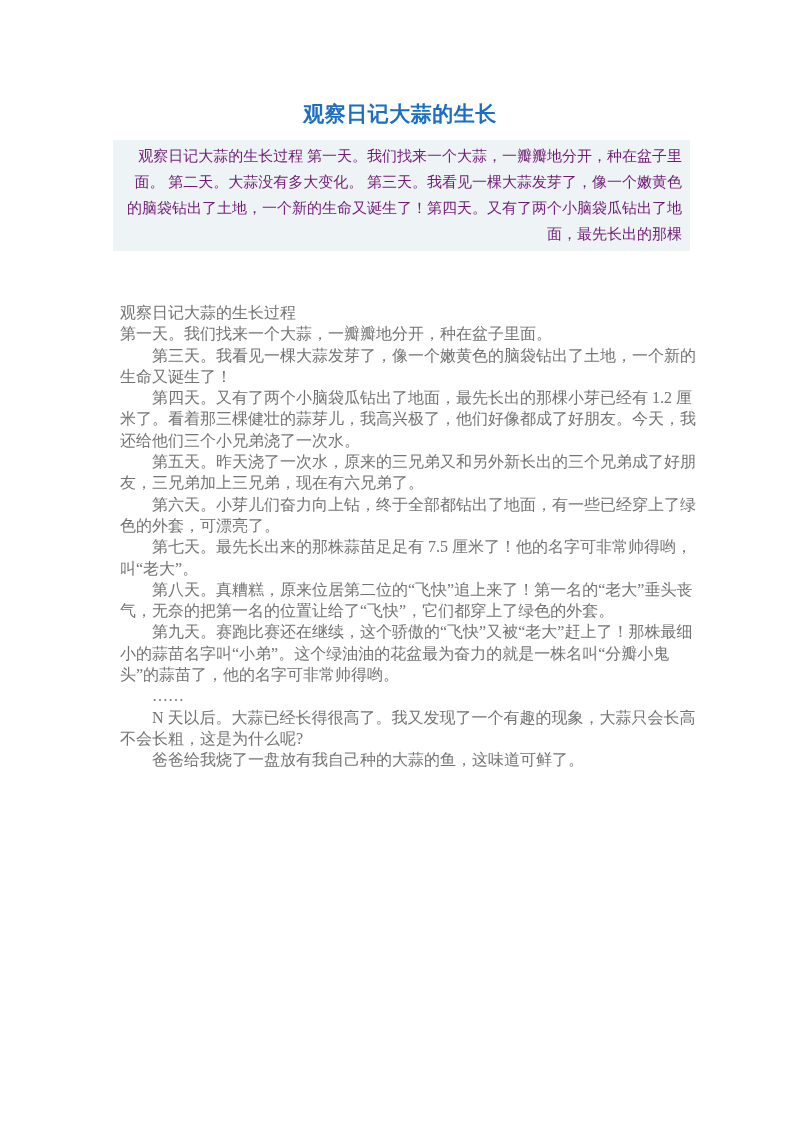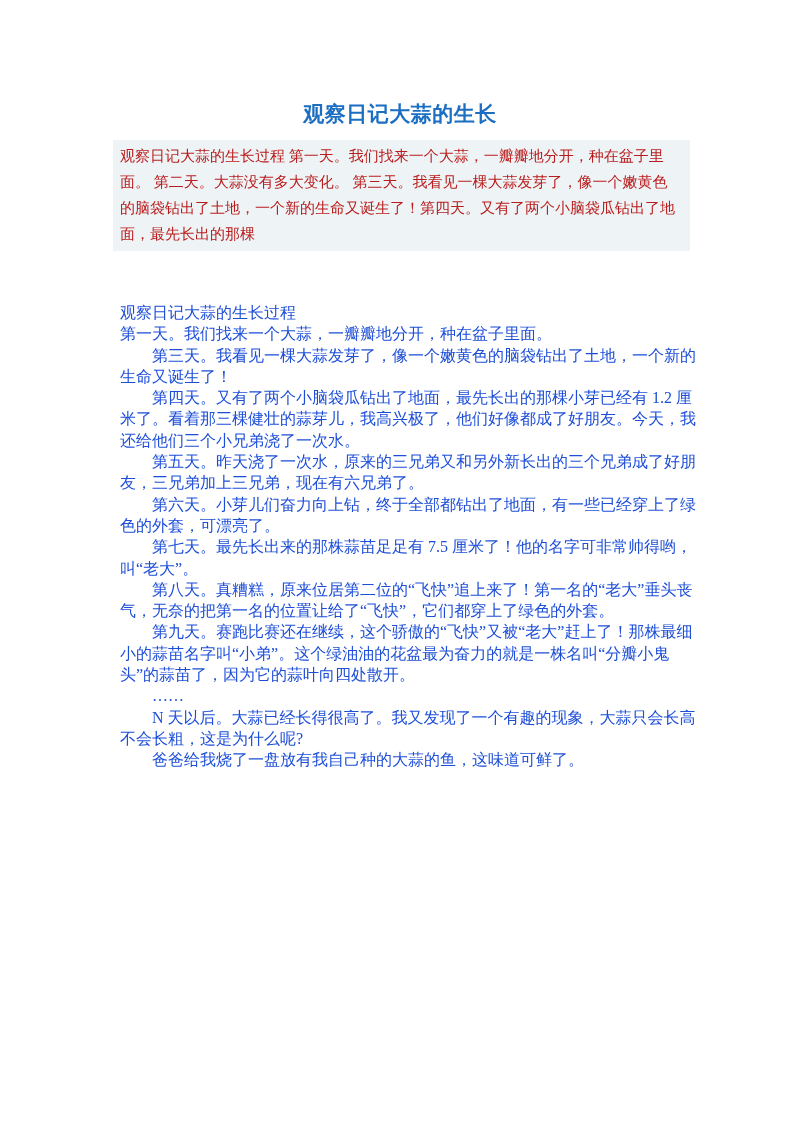--- a/index.html
+++ b/index.html
@@ -53,31 +53,31 @@
   .bodytext p.indent {
     text-indent: 2em;
   }
 </style>
 </head>
 <body>
 
 <div class="page">
   <h1 class="title" style="color: rgb(27, 110, 194);">观察日记大蒜的生长</h1>
 
-  <div class="abstract" style="background: rgb(238, 243, 246); color: #b91c1c;">
+  <div class="abstract" style="background: rgb(238, 243, 246); color: #701a75; text-align: right;">
     <span>观察日记大蒜的生长过程 第一天。我们找来一个大蒜，一瓣瓣地分开，种在盆子里面。 第二天。大蒜没有多大变化。  第三天。我看见一棵大蒜发芽了，像一个嫩黄色的脑袋钻出了土地，一个新的生命又诞生了！第四天。又有了两个小脑袋瓜钻出了地面，最先长出的那棵</span>
   </div>
 
-  <div class="bodytext" style="color: #1d4ed8;">
+  <div class="bodytext" style="color: #737373;">
       <p>观察日记大蒜的生长过程</p>
       <p>第一天。我们找来一个大蒜，一瓣瓣地分开，种在盆子里面。</p>
       <p class="indent">第三天。我看见一棵大蒜发芽了，像一个嫩黄色的脑袋钻出了土地，一个新的生命又诞生了！</p>
       <p class="indent">第四天。又有了两个小脑袋瓜钻出了地面，最先长出的那棵小芽已经有 1.2 厘米了。看着那三棵健壮的蒜芽儿，我高兴极了，他们好像都成了好朋友。今天，我还给他们三个小兄弟浇了一次水。</p>
       <p class="indent">第五天。昨天浇了一次水，原来的三兄弟又和另外新长出的三个兄弟成了好朋友，三兄弟加上三兄弟，现在有六兄弟了。</p>
       <p class="indent">第六天。小芽儿们奋力向上钻，终于全部都钻出了地面，有一些已经穿上了绿色的外套，可漂亮了。</p>
       <p class="indent">第七天。最先长出来的那株蒜苗足足有 7.5 厘米了！他的名字可非常帅得哟，叫“老大”。</p>
       <p class="indent">第八天。真糟糕，原来位居第二位的“飞快”追上来了！第一名的“老大”垂头丧气，无奈的把第一名的位置让给了“飞快”，它们都穿上了绿色的外套。</p>
-      <p class="indent">第九天。赛跑比赛还在继续，这个骄傲的“飞快”又被“老大”赶上了！那株最细小的蒜苗名字叫“小弟”。这个绿油油的花盆最为奋力的就是一株名叫“分瓣小鬼头”的蒜苗了，因为它的蒜叶向四处散开。</p>
+      <p class="indent">第九天。赛跑比赛还在继续，这个骄傲的“飞快”又被“老大”赶上了！那株最细小的蒜苗名字叫“小弟”。这个绿油油的花盆最为奋力的就是一株名叫“分瓣小鬼头”的蒜苗了，他的名字可非常帅得哟。</p>
       <p class="indent">……</p>
       <p class="indent">N 天以后。大蒜已经长得很高了。我又发现了一个有趣的现象，大蒜只会长高不会长粗，这是为什么呢?</p>
       <p class="indent">爸爸给我烧了一盘放有我自己种的大蒜的鱼，这味道可鲜了。</p>
     </div>
 </div>
 
 </body></html>

